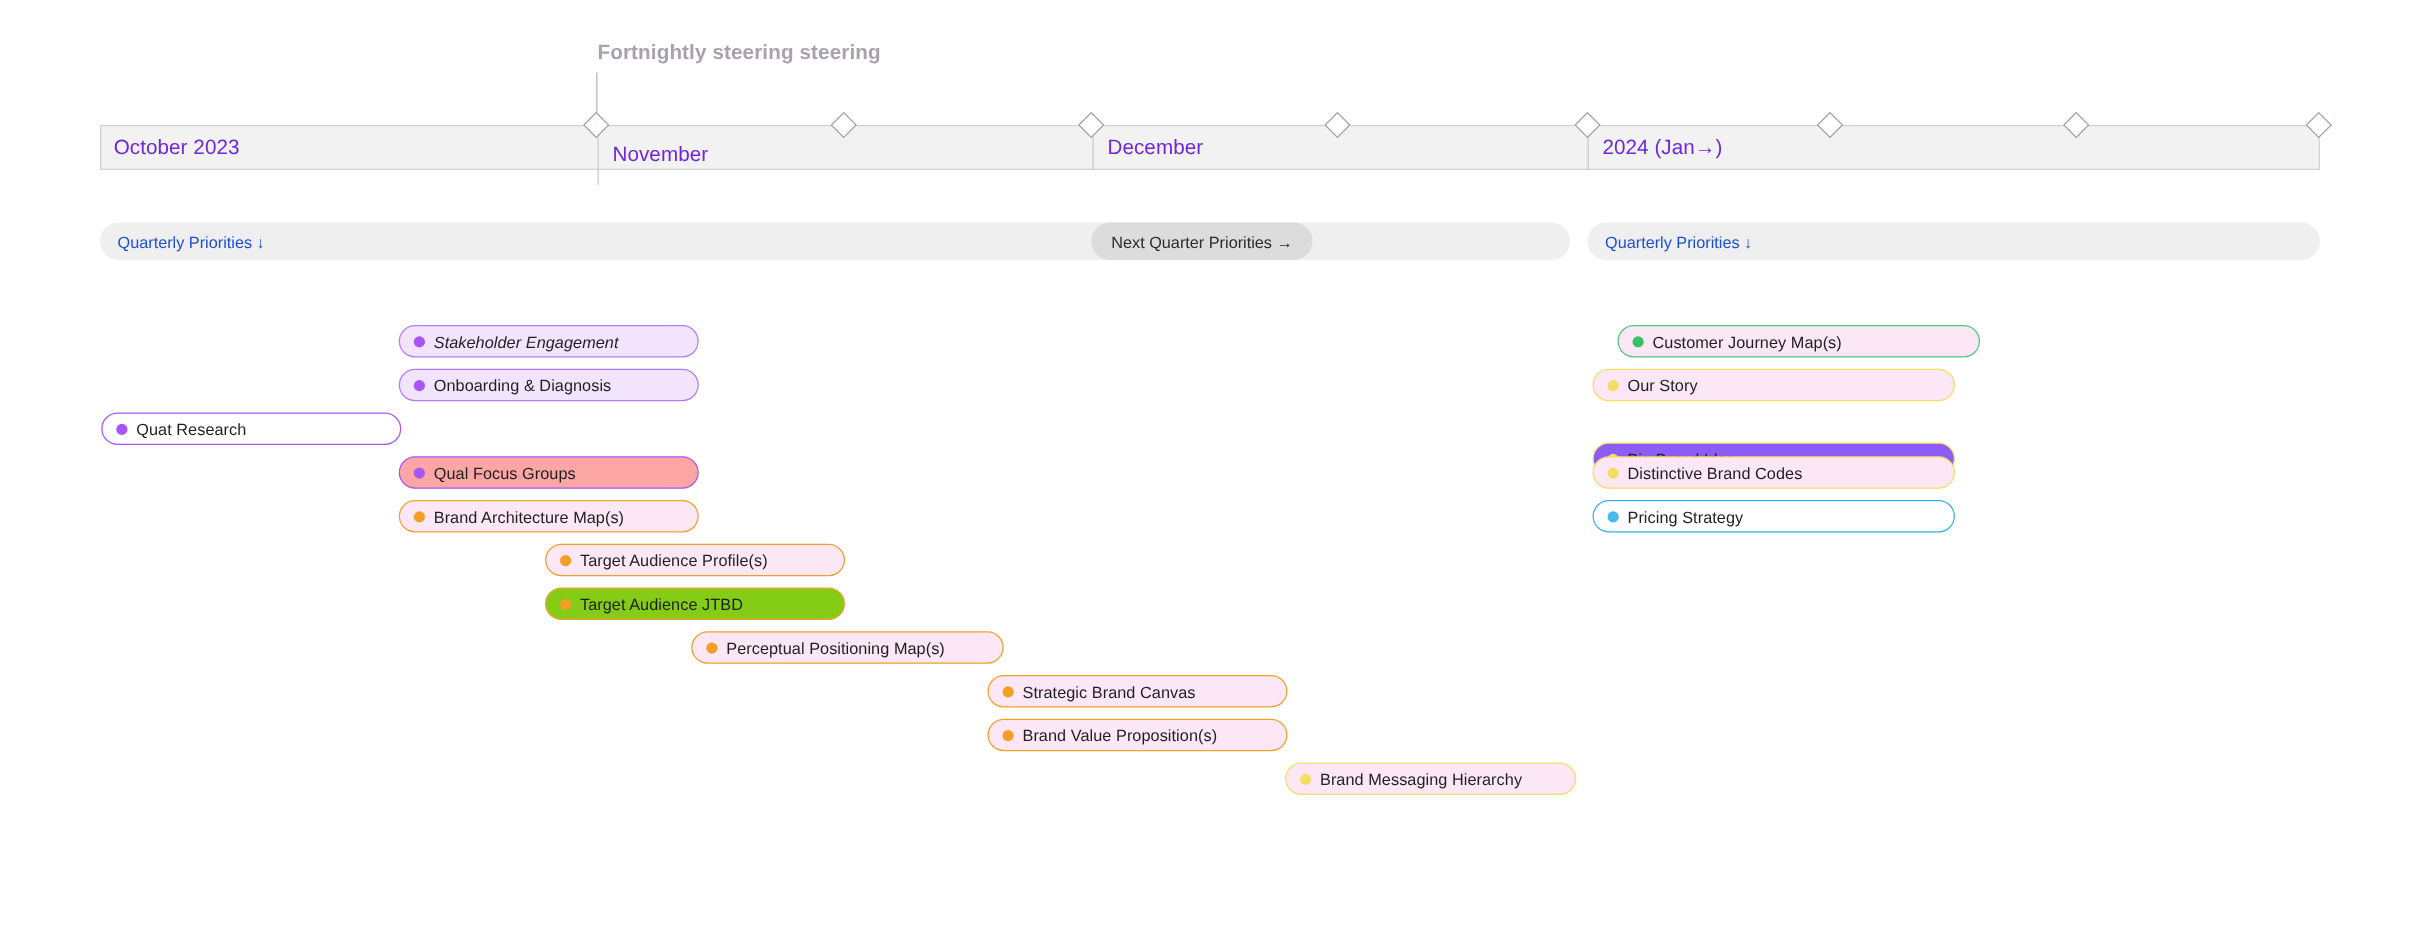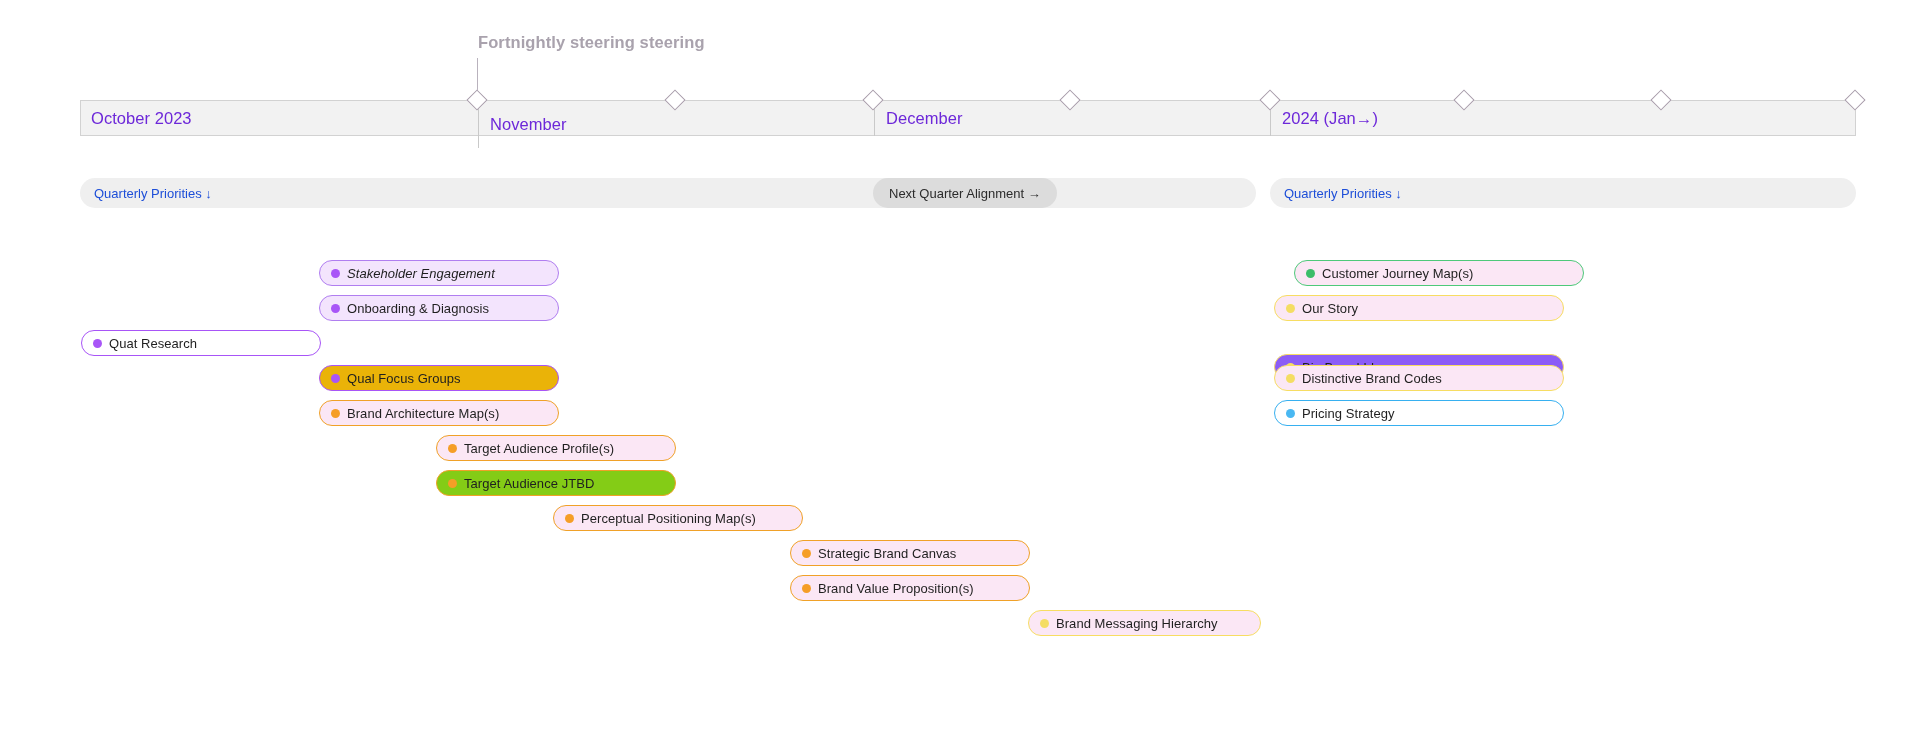--- a/index.html
+++ b/index.html
@@ -166,38 +166,38 @@
     </div>
 
   <div id="quarter-tracks">
       <div class="track" style="left: 80px; top: 178px; width: 1176px;">
         <span class="track-label">Quarterly Priorities ↓</span>
       </div>
       <div class="track" style="left: 1270px; top: 178px; width: 586px;">
         <span class="track-label">Quarterly Priorities ↓</span>
       </div>
       <div class="track-badge" style="left: 873px; top: 178px;">
-        <span>Next Quarter Alignment →</span>
+        <span>Next Quarter Priorities →</span>
       </div>
     </div>
 
   <div id="task-pills">
       <div class="pill" style="left: 319px; top: 260px; width: 240px; background: rgb(243, 228, 253); border-color: rgb(176, 126, 240); font-style: italic;">
         <span class="pill-dot" style="background: rgb(168, 85, 247);"></span>
         <span class="pill-label">Stakeholder Engagement</span>
       </div>
       <div class="pill" style="left: 319px; top: 295px; width: 240px; background: rgb(243, 228, 253); border-color: rgb(176, 126, 240);">
         <span class="pill-dot" style="background: rgb(168, 85, 247);"></span>
         <span class="pill-label">Onboarding &amp; Diagnosis</span>
       </div>
       <div class="pill" style="left: 81px; top: 330px; width: 240px; background: rgb(255, 255, 255); border-color: rgb(168, 85, 247);">
         <span class="pill-dot" style="background: rgb(168, 85, 247);"></span>
         <span class="pill-label">Quat Research</span>
       </div>
-      <div class="pill" style="left: 319px; top: 365px; width: 240px; background: #eab308; border-color: rgb(168, 85, 247);">
+      <div class="pill" style="left: 319px; top: 365px; width: 240px; background: #fca5a5; border-color: rgb(168, 85, 247);">
         <span class="pill-dot" style="background: rgb(168, 85, 247);"></span>
         <span class="pill-label">Qual Focus Groups</span>
       </div>
       <div class="pill" style="left: 319px; top: 400px; width: 240px; background: rgb(251, 231, 245); border-color: rgb(240, 161, 40);">
         <span class="pill-dot" style="background: rgb(245, 158, 38);"></span>
         <span class="pill-label">Brand Architecture Map(s)</span>
       </div>
       <div class="pill" style="left: 436px; top: 435px; width: 240px; background: rgb(251, 231, 245); border-color: rgb(240, 161, 40);">
         <span class="pill-dot" style="background: rgb(245, 158, 38);"></span>
         <span class="pill-label">Target Audience Profile(s)</span>

